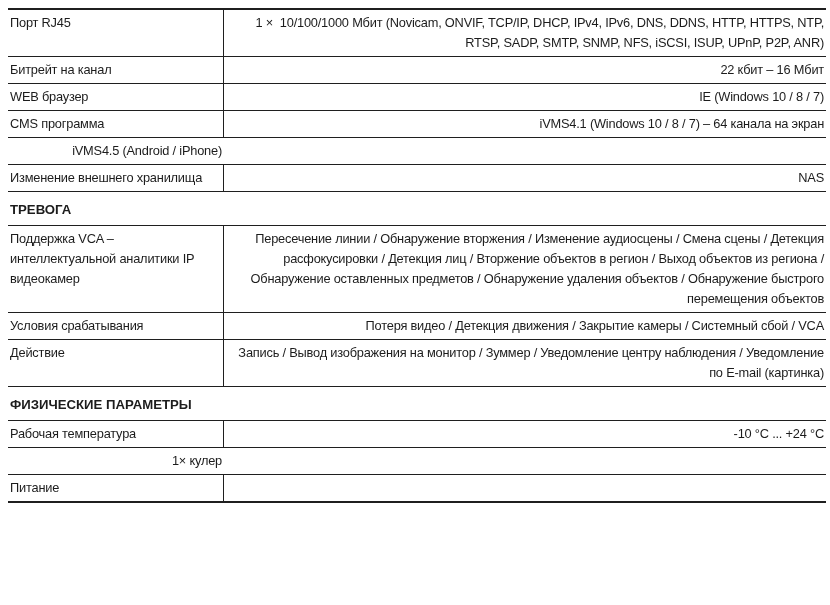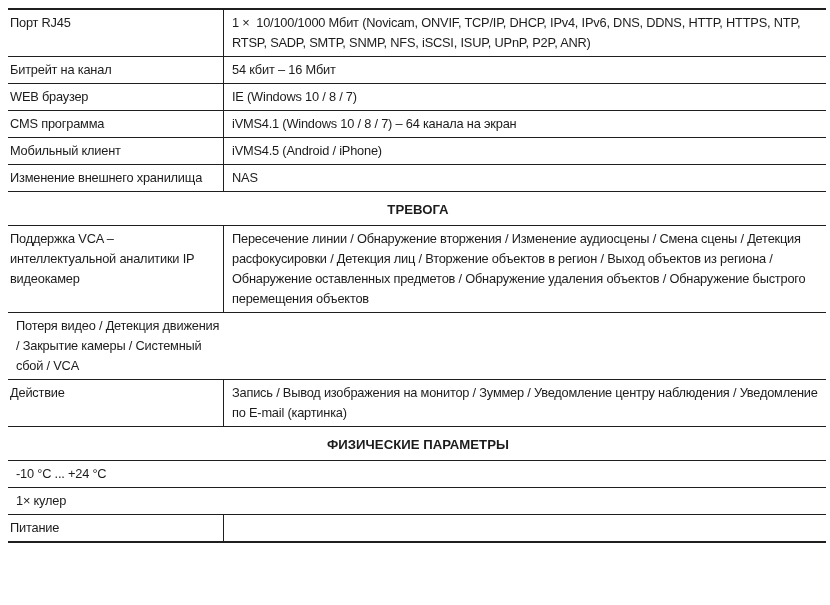--- a/index.html
+++ b/index.html
@@ -31,85 +31,86 @@
     border-bottom: 1px solid #1f1f1f;
   }
   .spec-label {
     padding: 3px 4px 3px 2px;
     border-right: 1px solid #1f1f1f;
     white-space: pre-wrap;
   }
   .spec-value {
     padding: 3px 2px 3px 8px;
     white-space: pre-wrap;
+    text-align: right;
   }
   .section-header {
     font-weight: bold;
     font-size: 13.2px;
     padding: 8px 0 5px 2px;
     border-bottom: 1px solid #1f1f1f;
     letter-spacing: 0;
-    text-align: center;
   }
   .section:last-child .spec-row:last-child {
     border-bottom: none;
     gap: 16px;
   }
 </style>
 </head>
 <body>
 
 <div class="page">
   <div class="spec-table">
 
     <div class="section">
       <div class="spec-row">
         <div class="spec-label">Порт RJ45</div>
         <div class="spec-value">1 ×  10/100/1000 Мбит (Novicam, ONVIF, TCP/IP, DHCP, IPv4, IPv6, DNS, DDNS, HTTP, HTTPS, NTP, RTSP, SADP, SMTP, SNMP, NFS, iSCSI, ISUP, UPnP, P2P, ANR)</div>
       </div>
       <div class="spec-row">
         <div class="spec-label">Битрейт на канал</div>
-        <div class="spec-value">54 кбит – 16 Мбит</div>
+        <div class="spec-value">22 кбит – 16 Мбит</div>
       </div>
       <div class="spec-row">
         <div class="spec-label">WEB браузер</div>
         <div class="spec-value">IE (Windows 10 / 8 / 7)</div>
       </div>
       <div class="spec-row">
         <div class="spec-label">CMS программа</div>
         <div class="spec-value">iVMS4.1 (Windows 10 / 8 / 7) – 64 канала на экран</div>
       </div>
       <div class="spec-row">
-        <div class="spec-label">Мобильный клиент</div>
         <div class="spec-value">iVMS4.5 (Android / iPhone)</div>
       </div>
       <div class="spec-row">
         <div class="spec-label">Изменение внешнего хранилища</div>
         <div class="spec-value">NAS</div>
       </div>
     </div>
 
     <div class="section">
       <div class="section-header">ТРЕВОГА</div>
       <div class="spec-row">
         <div class="spec-label">Поддержка VCA – интеллектуальной аналитики IP видеокамер</div>
         <div class="spec-value">Пересечение линии / Обнаружение вторжения / Изменение аудиосцены / Смена сцены / Детекция расфокусировки / Детекция лиц / Вторжение объектов в регион / Выход объектов из региона / Обнаружение оставленных предметов / Обнаружение удаления объектов / Обнаружение быстрого перемещения объектов</div>
       </div>
       <div class="spec-row">
+        <div class="spec-label">Условия срабатывания</div>
         <div class="spec-value">Потеря видео / Детекция движения / Закрытие камеры / Системный сбой / VCA</div>
       </div>
       <div class="spec-row">
         <div class="spec-label">Действие</div>
         <div class="spec-value">Запись / Вывод изображения на монитор / Зуммер / Уведомление центру наблюдения / Уведомление по E-mail (картинка)</div>
       </div>
     </div>
 
     <div class="section">
       <div class="section-header">ФИЗИЧЕСКИЕ ПАРАМЕТРЫ</div>
       <div class="spec-row">
+        <div class="spec-label">Рабочая температура</div>
         <div class="spec-value">-10 °C ... +24 °C</div>
       </div>
       <div class="spec-row">
         <div class="spec-value">1× кулер</div>
       </div>
       <div class="spec-row">
         <div class="spec-label">Питание</div>
       </div>
     </div>
 

